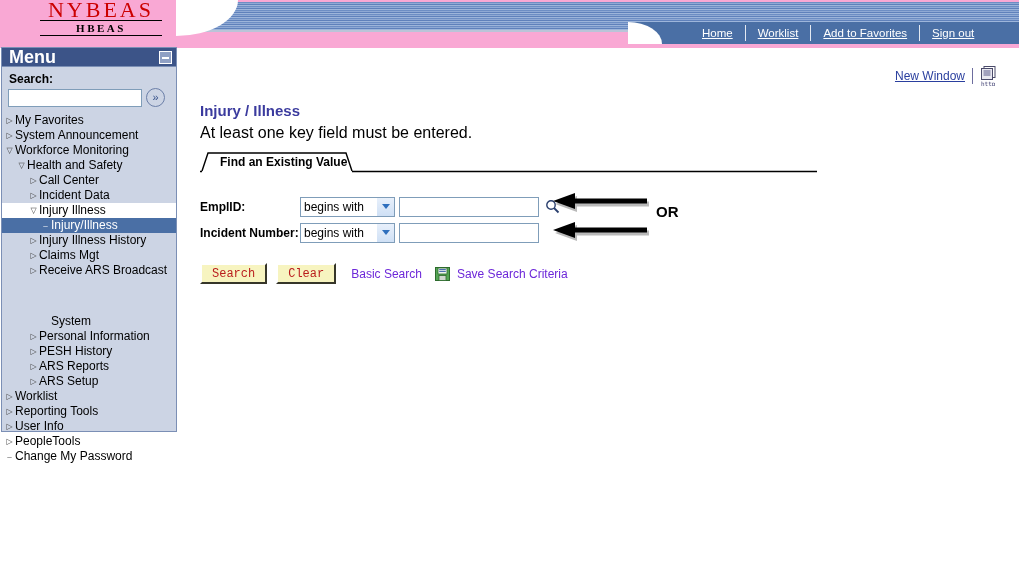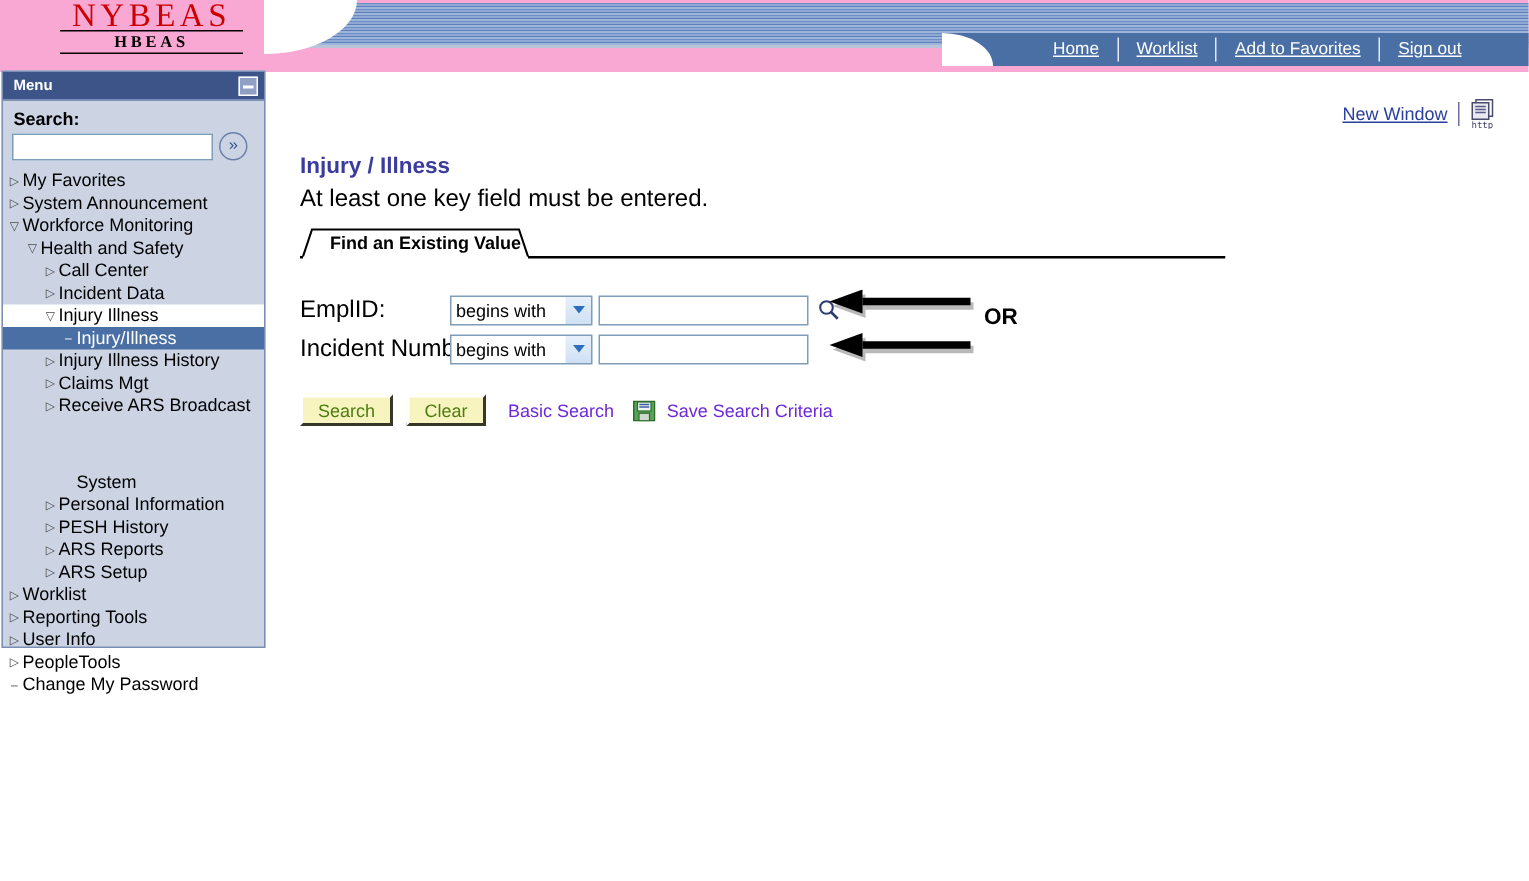--- a/index.html
+++ b/index.html
@@ -92,21 +92,21 @@
     border: 1px solid #7b8fb5;
     background: #ccd4e4;
   }
   #menu-header {
     height: 19px; background: #3c5488;
     display: flex; align-items: center; justify-content: space-between;
     padding: 0 4px 0 7px;
     border-bottom: 1px solid #7b8fb5;
   }
   #menu-title {
-    color: #ffffff; font-weight: bold; font-size: 10px;
+    color: #ffffff; font-weight: bold; font-size: 18px;
     font-family: "Liberation Sans", sans-serif;
   }
   #menu-collapse {
     width: 13px; height: 13px;
     background: #8fa0c4;
     border: 1px solid #ffffff;
     position: relative;
     cursor: pointer;
   }
   #menu-collapse::after {
@@ -194,21 +194,21 @@
     font-size: 12px; font-weight: bold; color: #000000;
     white-space: nowrap;
   }
 
   
   #search-form { position: absolute; left: 200px; top: 194px; }
   .form-row {
     display: flex; align-items: center; height: 25px; margin-bottom: 1px;
   }
   .form-label {
-    width: 100px; font-size: 16px; font-weight: normal; color: #000000;
+    width: 100px; font-size: 12px; font-weight: bold; color: #000000;
     white-space: nowrap;
   }
   .op-select {
     width: 95px; height: 20px;
     border: 1px solid #7f9db9;
     background: #ffffff;
     font-family: "Liberation Sans", sans-serif;
     font-size: 12px;
     color: #000000;
     padding-left: 3px;
@@ -255,22 +255,22 @@
   
   #button-row {
     position: absolute; left: 200px; top: 263px;
     display: flex; align-items: center;
   }
   .ps-button {
     background: #f7f4c0;
     border: 2px outset #ddd9a8;
     border-top-color: #ffffff; border-left-color: #ffffff;
     border-right-color: #8a8a6a; border-bottom-color: #8a8a6a;
-    font-family: Liberation Sans, sans-serif;
-    font-size: 12px; color: #4d7c0f;
+    font-family: Liberation Mono, monospace;
+    font-size: 12px; color: #b91c1c;
     height: 21px; padding: 0 10px; cursor: pointer;
   }
   #clear-button { margin-left: 9px; }
   .text-link {
     color: #6d28d9; 
     font-size: 12px; cursor: pointer; white-space: nowrap; text-align: right;
   }
   #basic-search { margin-left: 15px; }
   #save-icon { margin-left: 13px; width: 15px; height: 14px; }
   #save-search-criteria { margin-left: 7px; }

